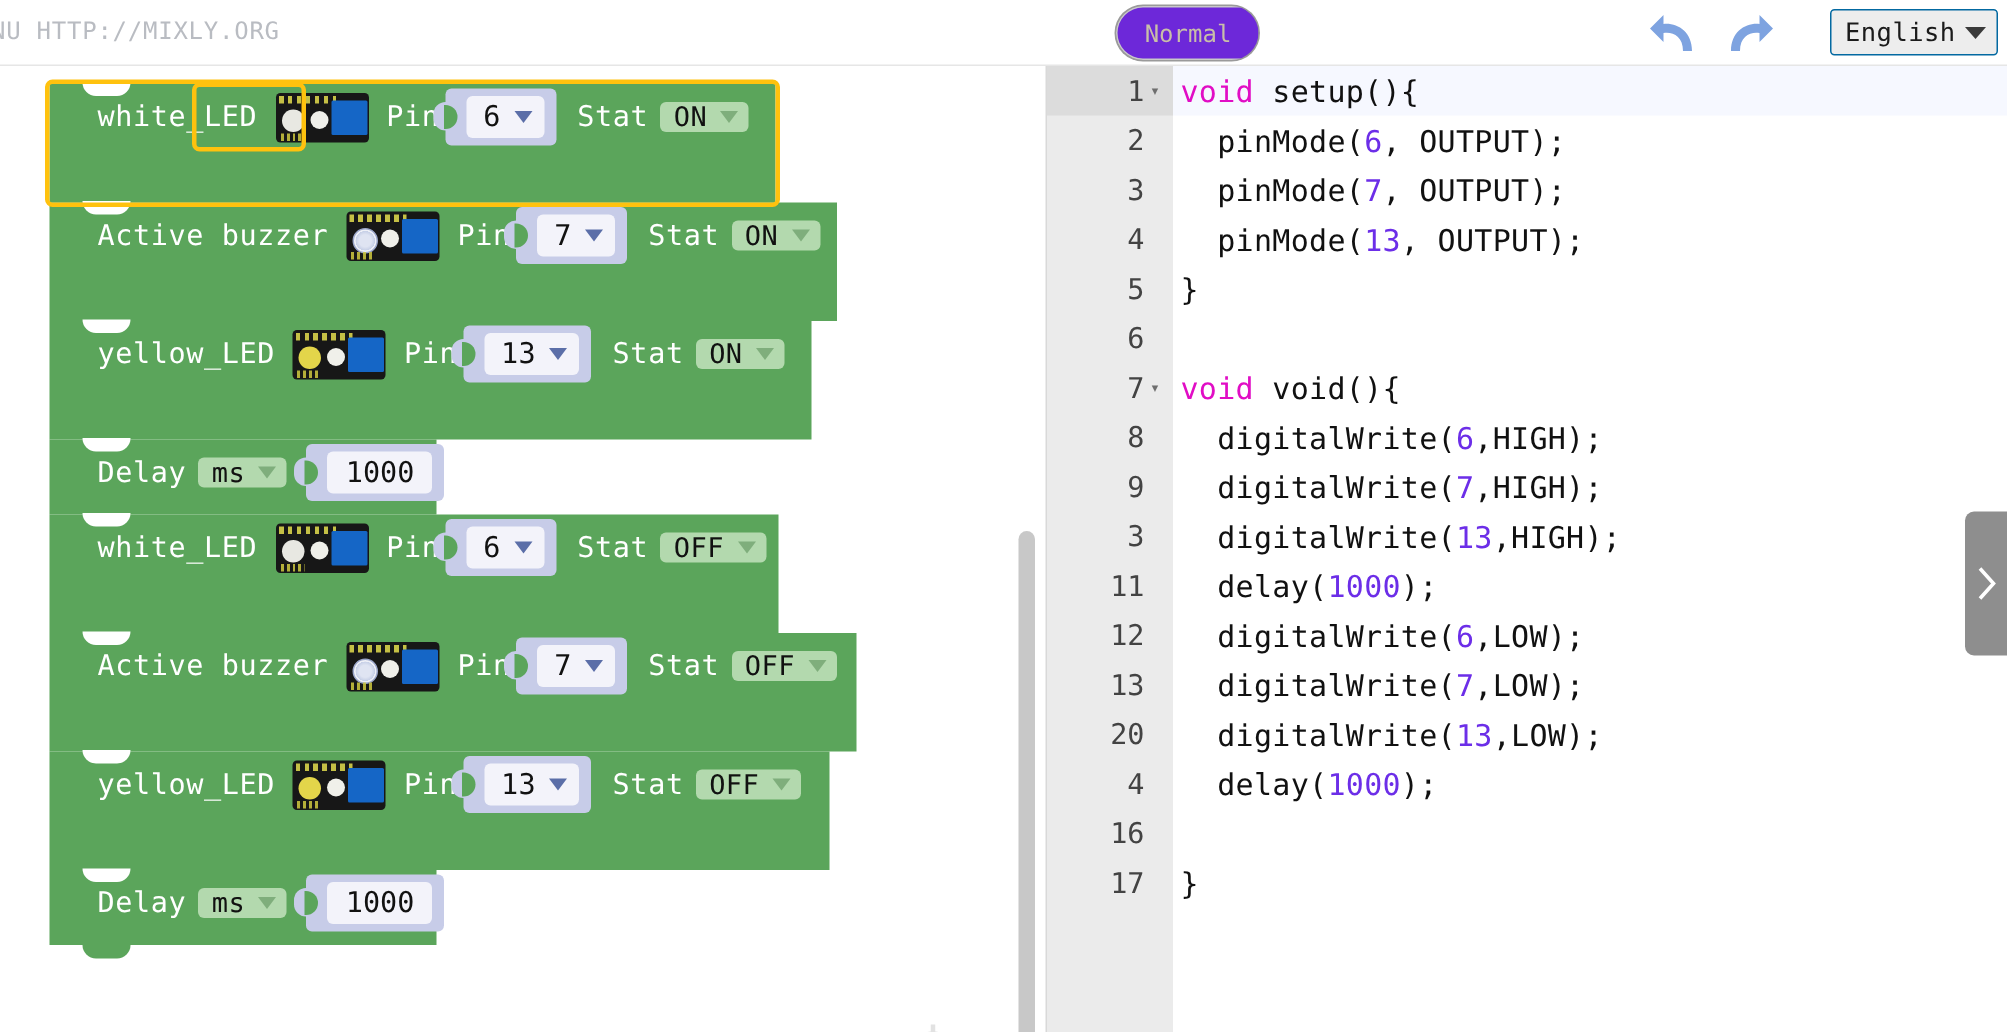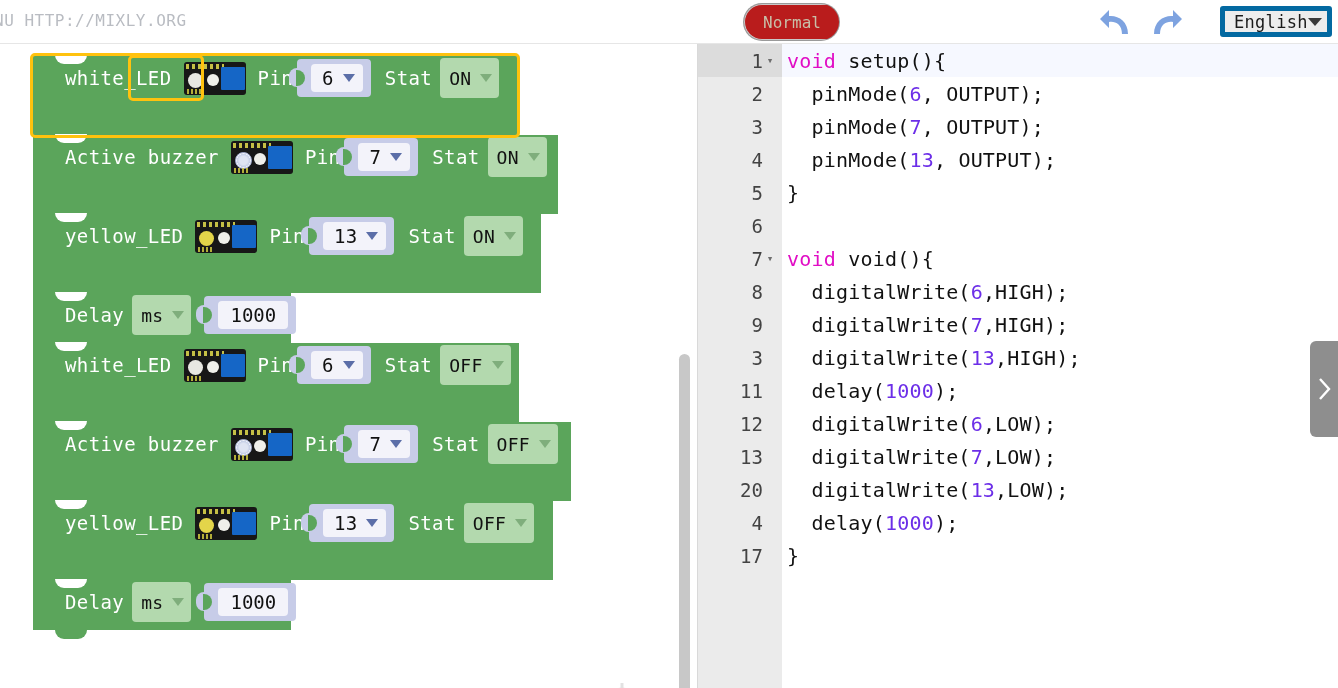--- a/index.html
+++ b/index.html
@@ -23,33 +23,33 @@
     position:absolute;left:744px;top:4px;height:36px;
     background:#9a9a9a;border-radius:18px;display:flex;align-items:center;
     padding:0;overflow:hidden;box-shadow:0 0 0 1px #9a9a9a;
   }
   .seg-item{
     height:36px;display:flex;align-items:center;justify-content:center;
     font-family:"DejaVu Sans Mono","Liberation Mono",monospace;
     font-size:16px;cursor:pointer;box-sizing:border-box;
   }
   .seg-item.normal{
-    width:95px;background:#b91c1c;color:#c9bfa8;border-radius:18px 0 0 18px;
+    width:95px;background:#6d28d9;color:#c9bfa8;border-radius:18px 0 0 18px;
     border:1px solid #c9c9c9;border-right:none;text-align:center;
   }
   .seg-item.advanced{width:110px;background:#9a9a9a;color:#ffffff;}
 
   .undo-redo{position:absolute;left:1098px;top:3px;width:90px;height:38px;}
   .ur-btn{position:absolute;top:0;width:42px;height:38px;cursor:pointer;}
   .ur-btn.undo{left:0;}
   .ur-btn.redo{left:44px;}
 
   .lang{
     position:absolute;left:1220px;top:6px;width:112px;height:31px;
-    background:#ededed;border:5px solid #0369a1;border-radius:3px;
+    background:#ededed;border:1px solid #0369a1;border-radius:3px;
     display:flex;align-items:center;justify-content:space-between;
     padding:0 7px 0 9px;box-sizing:border-box;cursor:pointer;
   }
   .lang span{
     font-family:"DejaVu Sans Mono","Liberation Mono",monospace;
     font-size:17px;color:#1b1b1b;letter-spacing:.3px;
   }
   .caret-dk{width:0;height:0;border-left:7px solid transparent;border-right:7px solid transparent;border-top:8px solid #3a3a3a;}
 
   
@@ -130,21 +130,21 @@
     display:flex;align-items:center;height:28px;padding:0 12px;
     background:#f3f3fa;border-radius:4px;cursor:text;
   }
   .field-num .txt{
     font-family:"DejaVu Sans Mono","Liberation Mono",monospace;
     font-size:19px;color:#111111;
   }
 
   
   .chip{
-    display:flex;align-items:center;gap:9px;height:40px;padding:0 7px 0 9px;
+    display:flex;align-items:center;gap:9px;height:20px;padding:0 7px 0 9px;
     background:#b3d9ae;border-radius:4px;margin-left:8px;cursor:pointer;flex:none;
   }
   .chip .txt{
     font-family:"DejaVu Sans Mono","Liberation Mono",monospace;
     font-size:18px;color:#111111;letter-spacing:.3px;
   }
   .caret-green{width:0;height:0;border-left:6px solid transparent;border-right:6px solid transparent;border-top:8px solid #7fae7c;}
 
   .gap{width:14px;flex:none;}
   .gap-sm{width:9px;flex:none;}
@@ -553,20 +553,27 @@
         </div>
         <div class="cline">
           <div class="ln-cell">
             <span class="ln-num">4</span>
             <span class="fold empty">▾</span>
           </div>
           <div class="ln-code"><span>  delay(</span><span class="num">1000</span><span>);</span></div>
         </div>
         <div class="cline">
           <div class="ln-cell">
+            <span class="ln-num">16</span>
+            <span class="fold empty">▾</span>
+          </div>
+          <div class="ln-code"><span></span></div>
+        </div>
+        <div class="cline">
+          <div class="ln-cell">
             <span class="ln-num">17</span>
             <span class="fold empty">▾</span>
           </div>
           <div class="ln-code"><span>}</span></div>
         </div>
       </div>
   </div>
 
   <div class="collapse">
     <svg width="16" height="26" viewBox="0 0 16 26">

